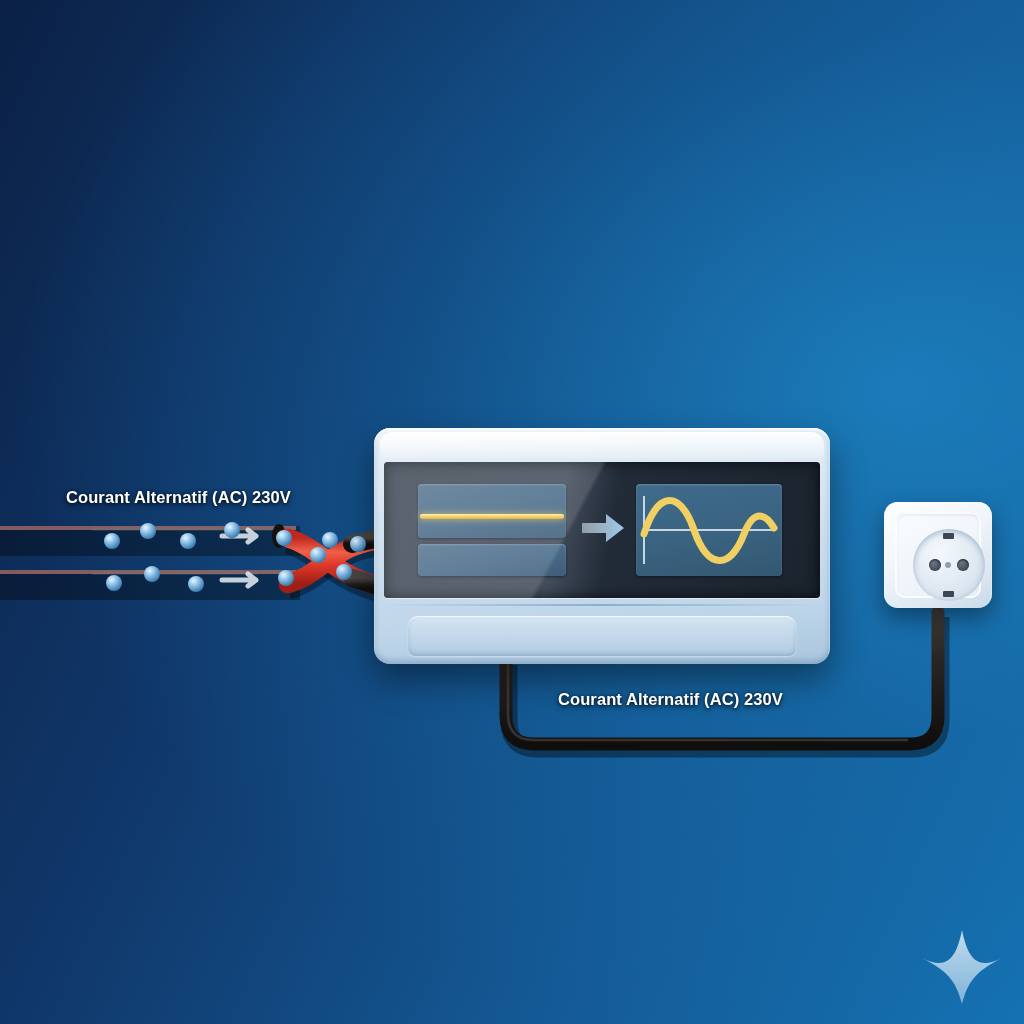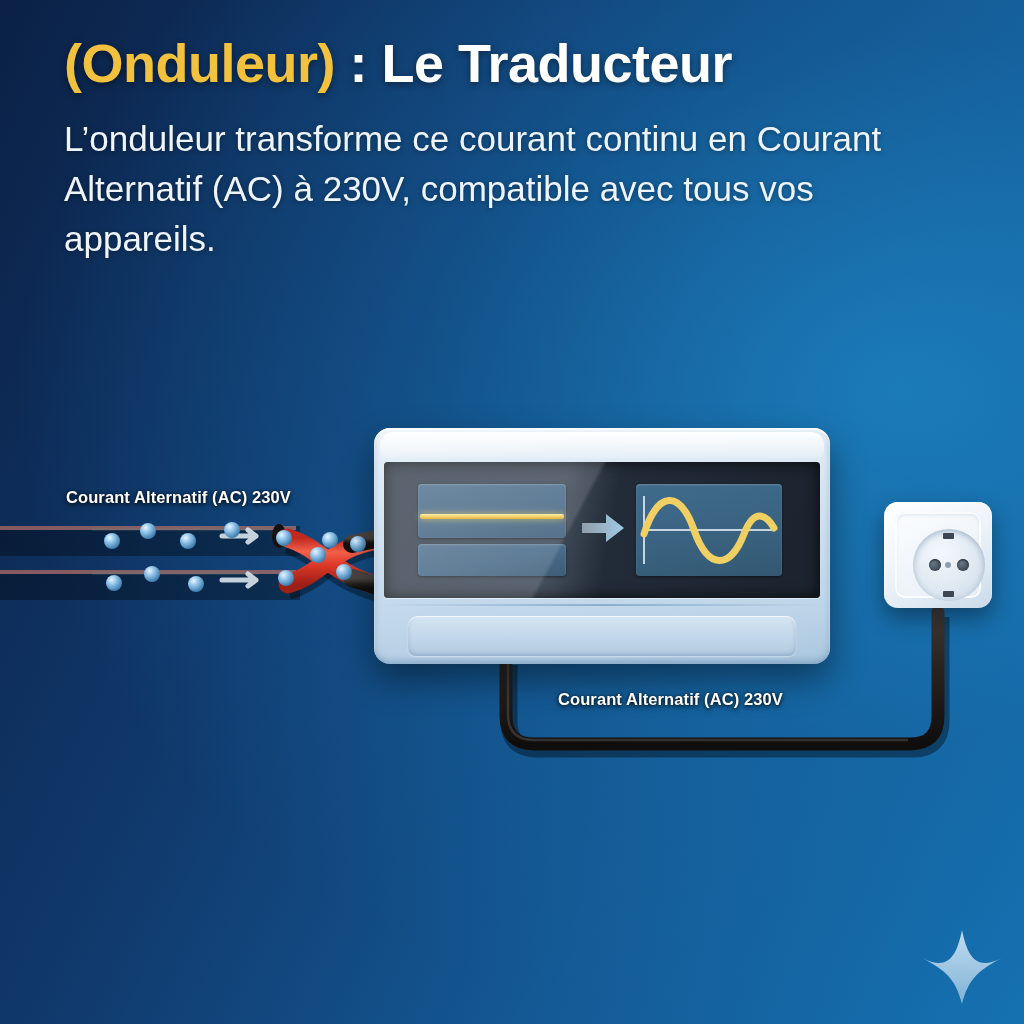--- a/index.html
+++ b/index.html
@@ -105,24 +105,20 @@
   #earth-t{left:30px;top:4px;}
   #earth-b{left:30px;top:62px;}
   
   #wires{position:absolute;left:0;top:0;width:1024px;height:1024px;}
 </style>
 </head>
 <body>
 
 <div id="stage">
 
-  <div id="headings">
-    <div id="title"><span class="gold">(Onduleur)</span><span> : Le Traducteur</span></div>
-    <div id="subtitle">L’onduleur transforme ce courant continu en Courant Alternatif (AC) à 230V, compatible avec tous vos appareils.</div>
-  </div>
 
   <div id="scene">
 
     <svg id="wires" viewBox="0 0 1024 1024">
       <defs>
         <linearGradient id="redGrad" x1="0" y1="0" x2="0" y2="1">
           <stop offset="0%" stop-color="#c02a1e"></stop>
           <stop offset="28%" stop-color="#f2604a"></stop>
           <stop offset="55%" stop-color="#e03a2a"></stop>
           <stop offset="100%" stop-color="#9e1f16"></stop>

